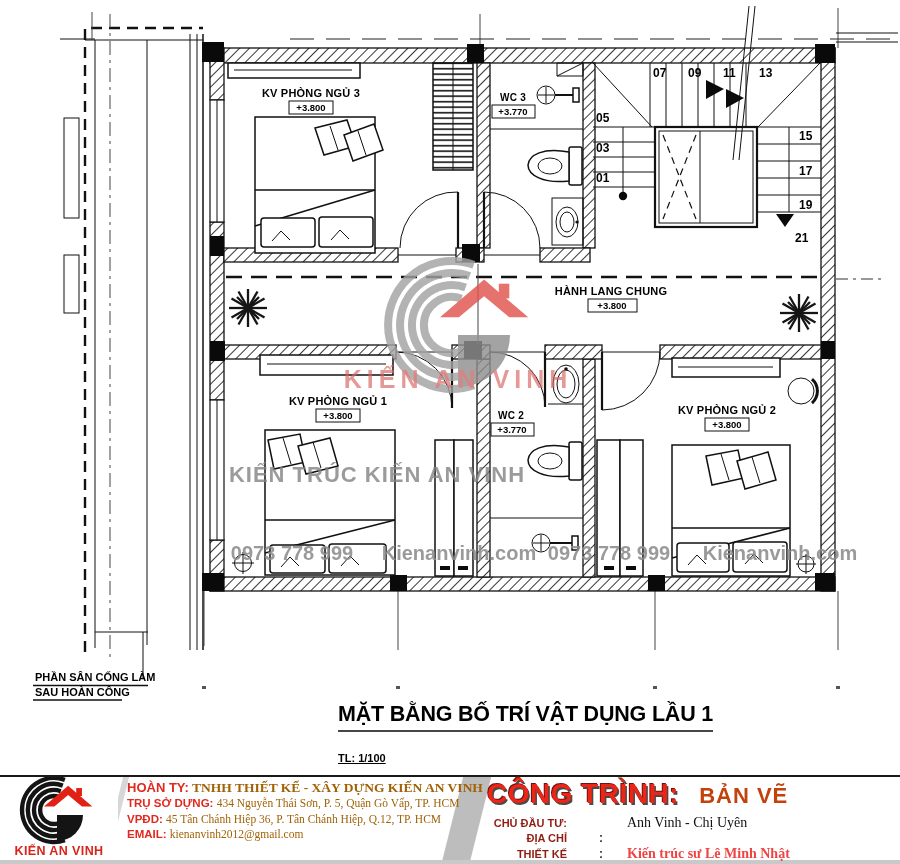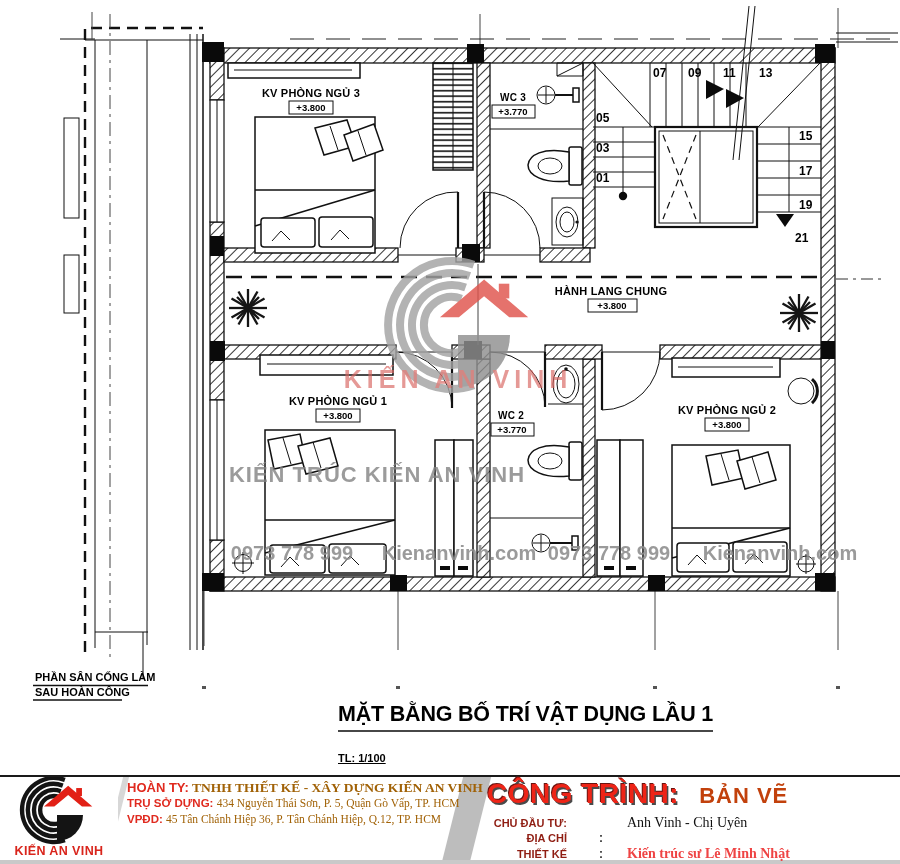--- a/index.html
+++ b/index.html
@@ -467,20 +467,24 @@
       <span class="f-val">TNHH THIẾT KẾ - XÂY DỰNG KIẾN AN VINH</span>
     </div>
     <div class="f-row">
       <span class="f-label">TRỤ SỞ DỰNG:</span>
       <span class="f-val">434 Nguyễn Thái Sơn, P. 5, Quận Gò Vấp, TP. HCM</span>
     </div>
     <div class="f-row">
       <span class="f-label">VPĐD:</span>
       <span class="f-val">45 Tân Chánh Hiệp 36, P. Tân Chánh Hiệp, Q.12, TP. HCM</span>
     </div>
+    <div class="f-row">
+      <span class="f-label">EMAIL:</span>
+      <span class="f-val">kienanvinh2012@gmail.com</span>
+    </div>
   </div>
 
   <div class="f-project">
     <div class="f-proj-title">
       <span class="congtrinh">CÔNG TRÌNH:</span>
       <span class="banve">BẢN VẼ</span>
     </div>
     <div class="f-proj-row">
       <span class="f-proj-label">CHỦ ĐẦU TƯ:</span>
       <span class="f-proj-sep"> </span>

